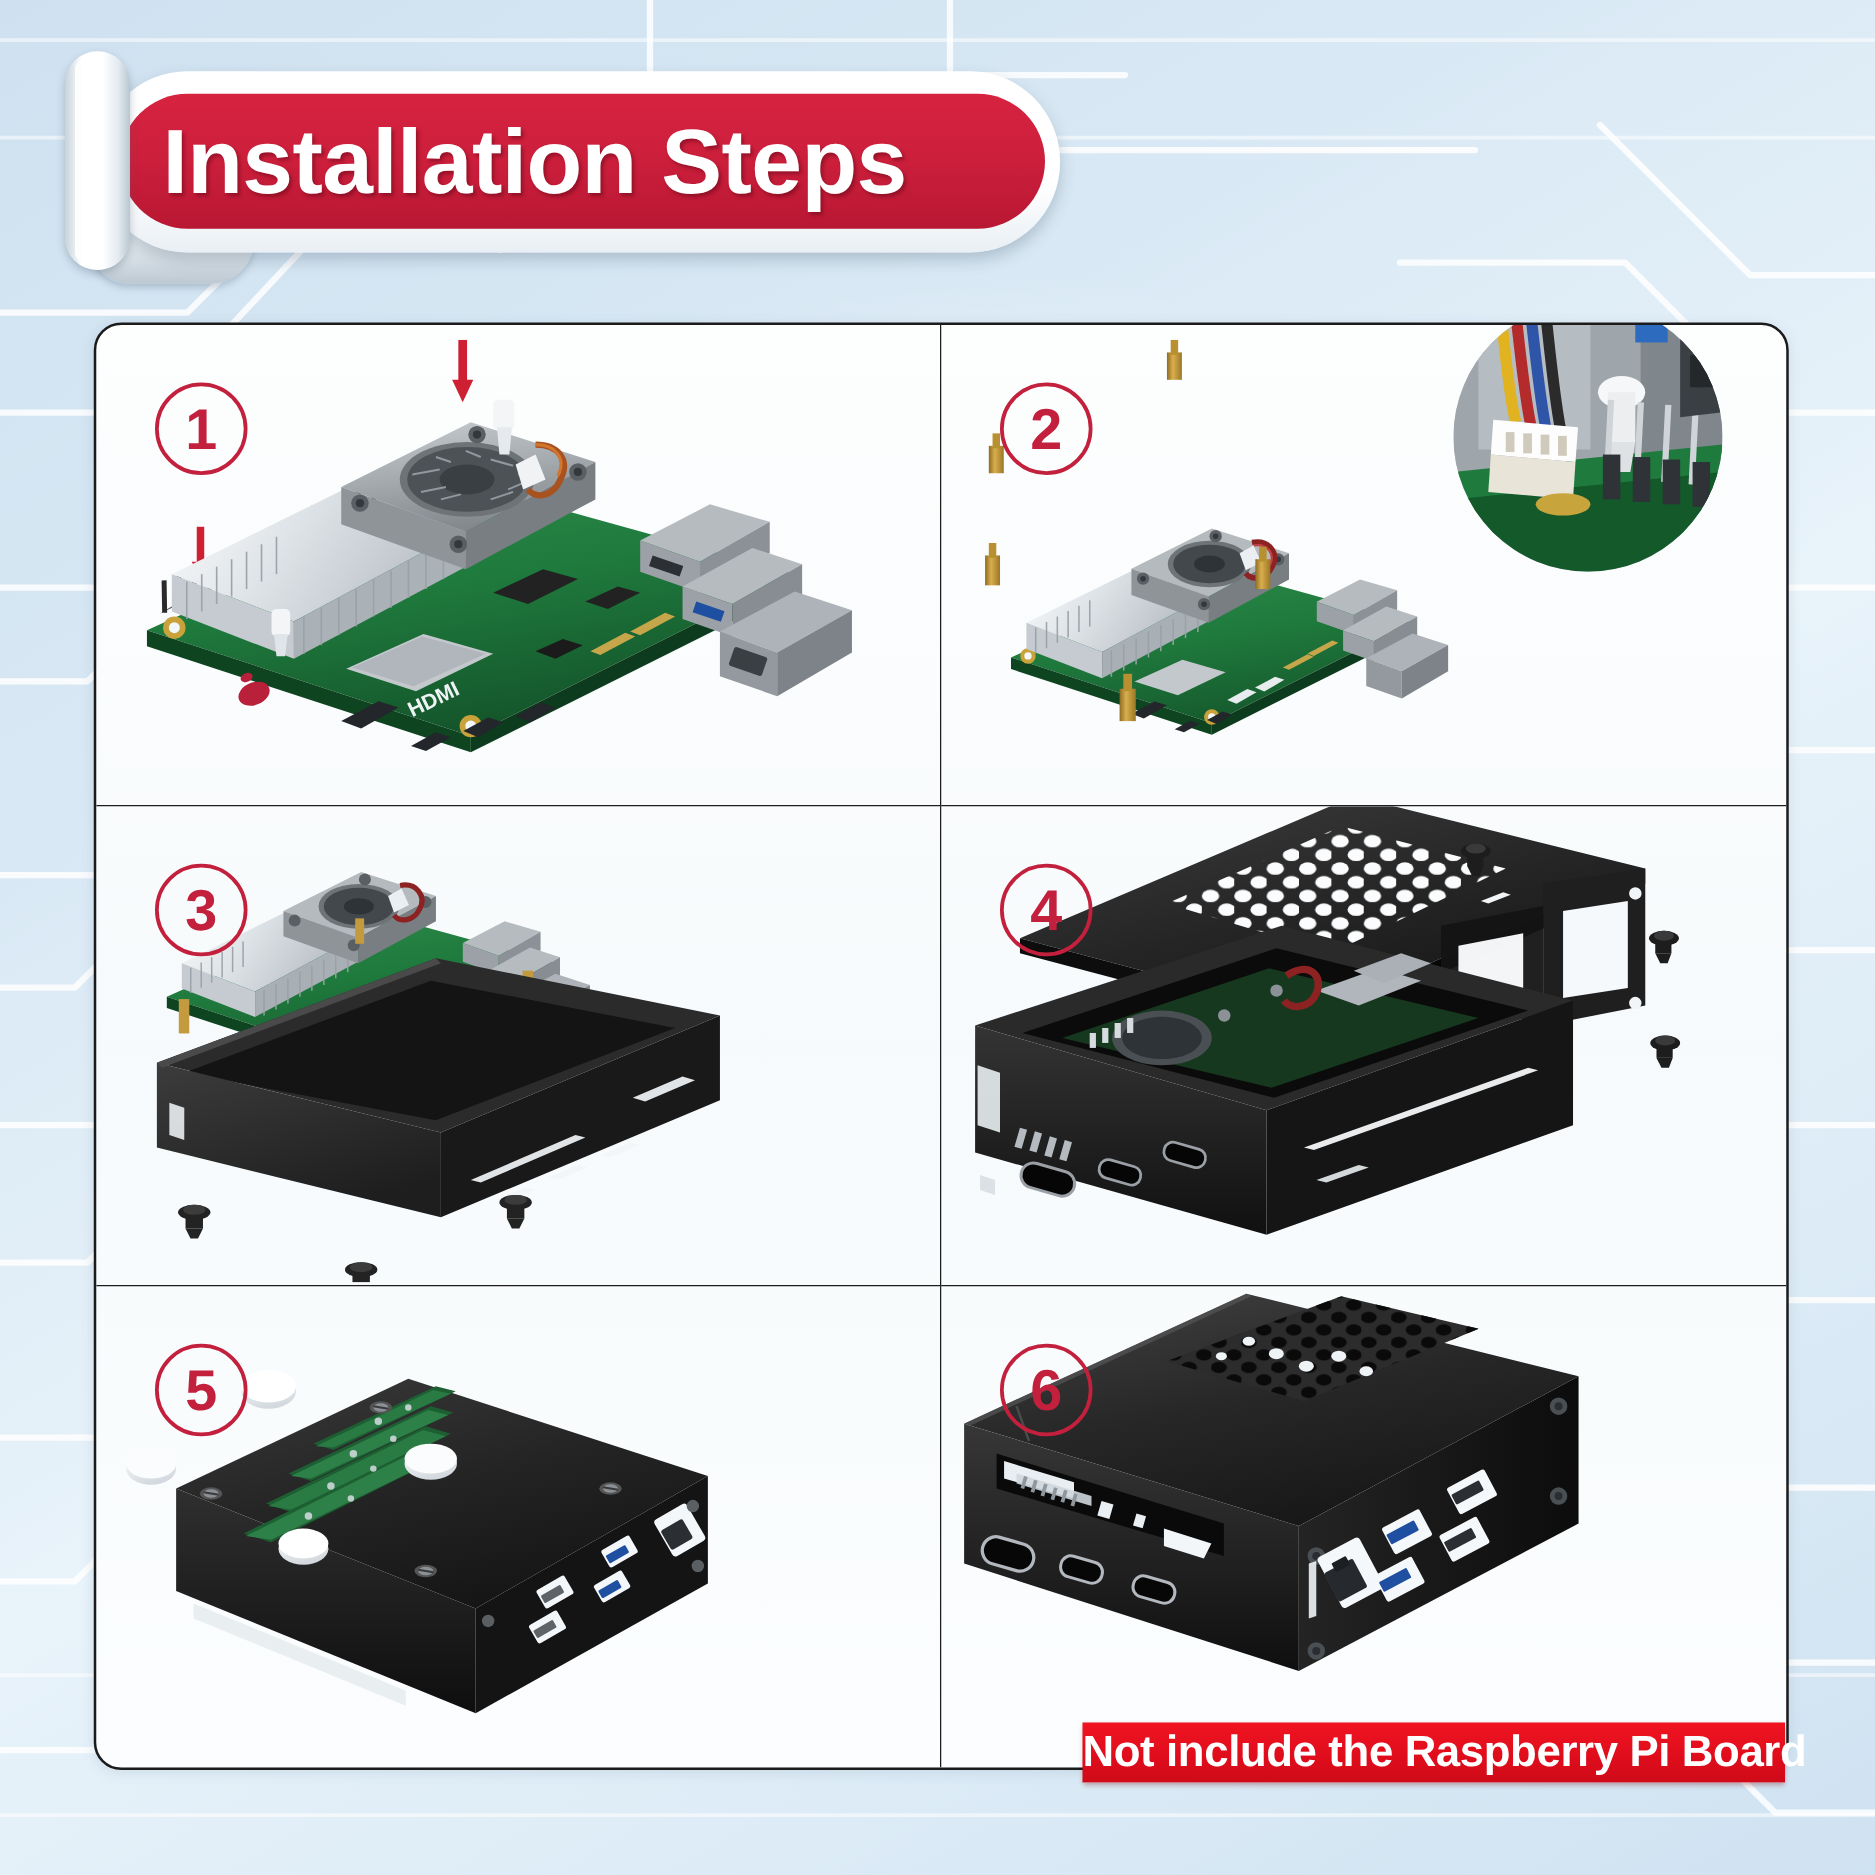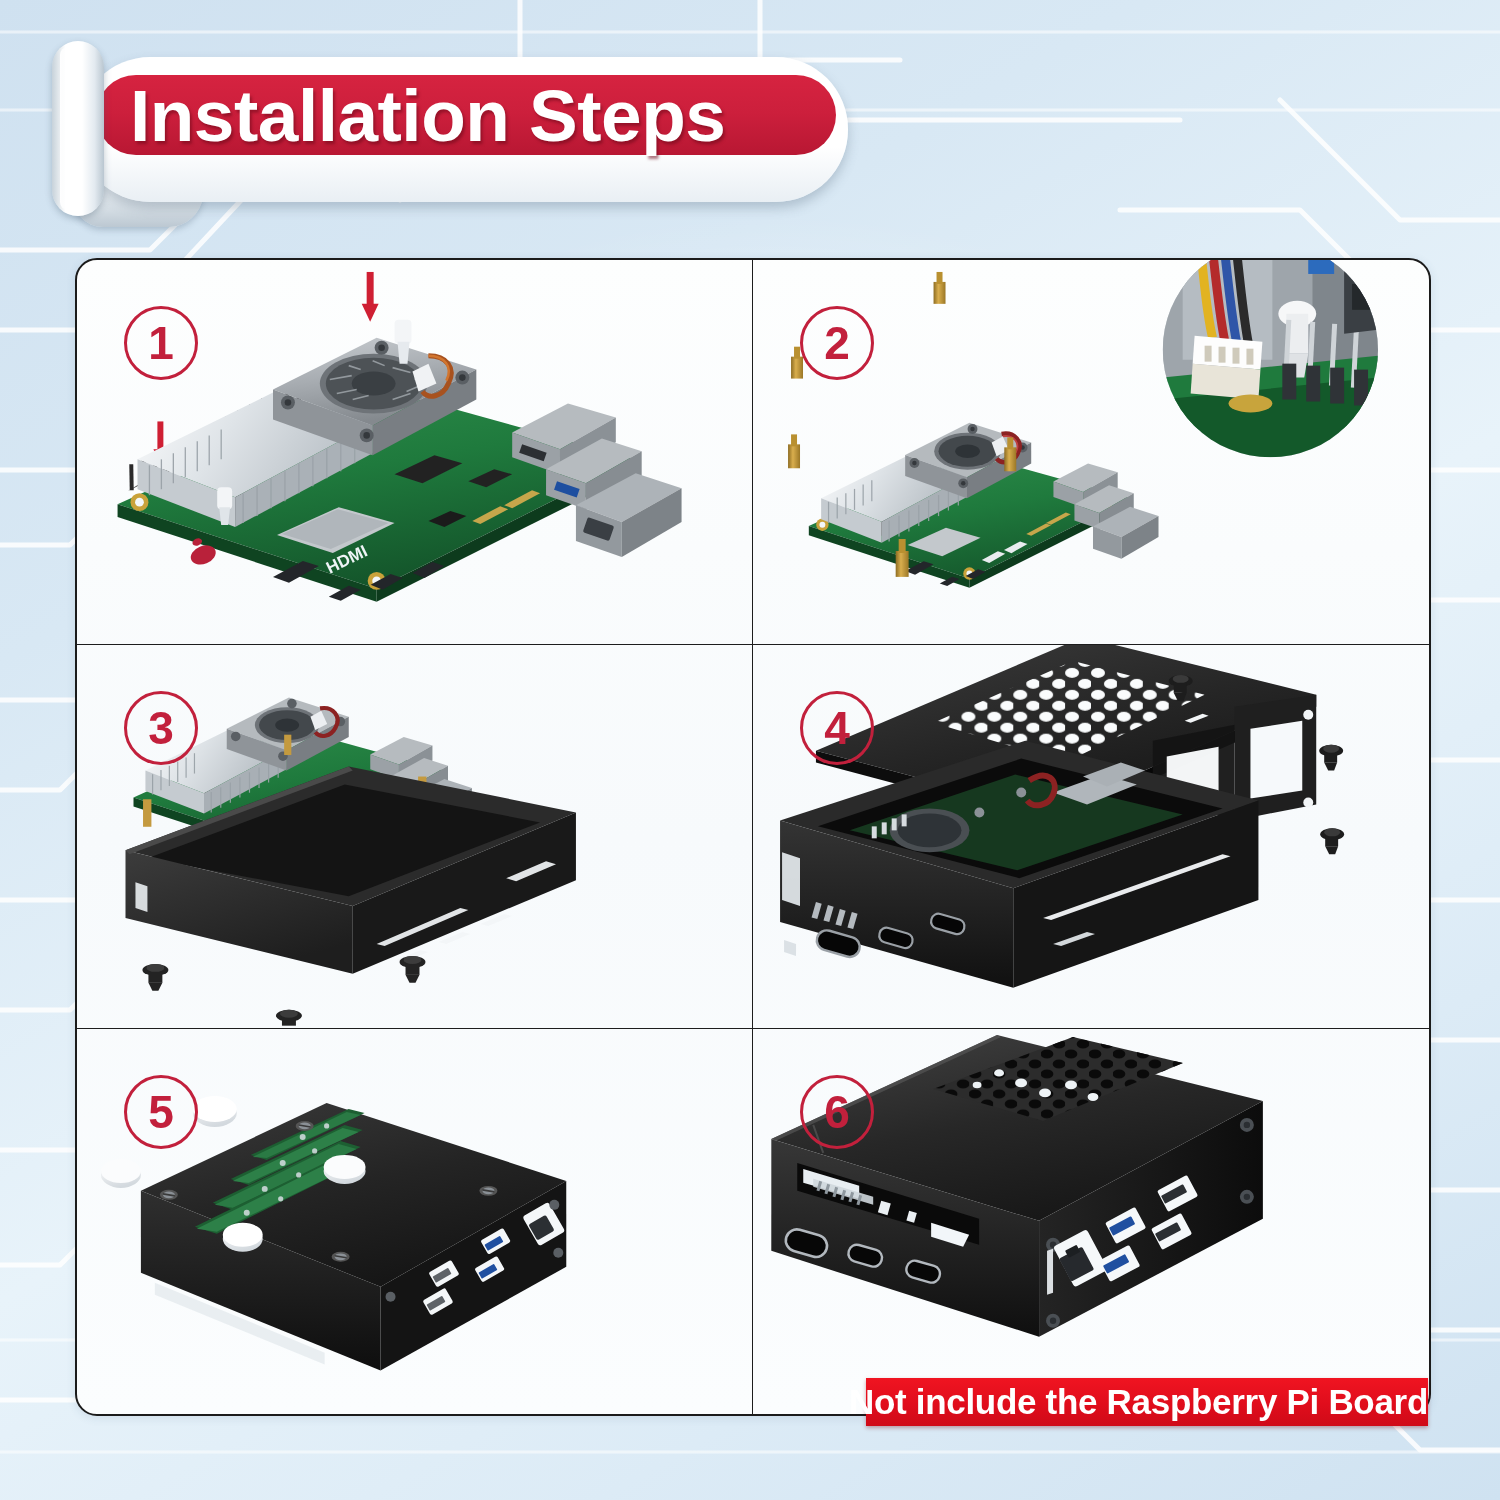--- a/index.html
+++ b/index.html
@@ -22,21 +22,21 @@
   
   #title-banner{position:absolute;left:52px;top:33px;width:800px;height:185px;}
   .scroll-roll{position:absolute;left:0;top:8px;width:52px;height:175px;border-radius:26px;
       background:linear-gradient(90deg,#c7d2da 0%,#ffffff 26%,#ffffff 58%,#e3eaf0 82%,#b9c6d0 100%);
       box-shadow:0 3px 7px rgba(70,90,110,.33);}
   .scroll-roll:after{content:"";position:absolute;left:8px;top:6px;width:16px;height:163px;border-radius:12px;
       background:linear-gradient(90deg,rgba(255,255,255,.96),rgba(255,255,255,0));}
   .banner-white{position:absolute;left:26px;top:24px;width:770px;height:145px;border-radius:72px;
       background:linear-gradient(180deg,#ffffff 0%,#ffffff 62%,#e9eff4 100%);
       box-shadow:0 6px 12px rgba(80,100,120,.30);}
-  .banner-red{position:absolute;left:44px;top:42px;width:740px;height:80px;border-radius:54px;
+  .banner-red{position:absolute;left:44px;top:42px;width:740px;height:108px;border-radius:54px;
       background:linear-gradient(180deg,#d62340 0%,#cc1f3c 48%,#b81733 100%);
       display:flex;align-items:center;}
   #title-text{color:#ffffff;font-size:73px;font-weight:bold;letter-spacing:-0.5px;
       padding-left:34px;white-space:nowrap;
       text-shadow:2px 3px 3px rgba(110,10,25,.55);}
   .scroll-tail{position:absolute;left:20px;top:150px;width:130px;height:44px;border-radius:0 0 30px 34px;
       background:linear-gradient(180deg,#f2f6f9 0%,#d4dde4 60%,#bcc8d2 100%);
       box-shadow:0 3px 6px rgba(70,90,110,.28);transform:skewX(-7deg);}
 
   
@@ -51,21 +51,21 @@
 
   .badge{position:absolute;left:47px;top:46px;width:74px;height:74px;border-radius:50%;
       border:3.4px solid #c2203c;display:flex;align-items:center;justify-content:center;
       color:#c2203c;font-size:46px;font-weight:bold;line-height:1;box-sizing:border-box;}
 
   .photo{position:absolute;left:0;top:0;width:100%;height:100%;}
 
   
   #note-banner{position:absolute;left:866px;top:1378px;width:562px;height:48px;
       background:linear-gradient(180deg,#f01421 0%,#e00d1c 55%,#cf0a18 100%);
-      display:flex;align-items:center;justify-content:flex-end;
+      display:flex;align-items:center;justify-content:flex-start;
       box-shadow:0 2px 4px rgba(120,10,18,.35);}
   #note-text{color:#fff;font-size:35px;font-weight:bold;letter-spacing:-.3px;white-space:nowrap;}
 </style>
 </head>
 <body>
 
 <div id="bg">
   <svg id="bg-traces" viewBox="0 0 1500 1500" preserveAspectRatio="none">
     <g stroke="#ffffff" stroke-width="5" fill="none" opacity=".85" stroke-linecap="round" stroke-linejoin="round">
       <path d="M-20 250 L150 250 L300 100 L640 100"></path>

